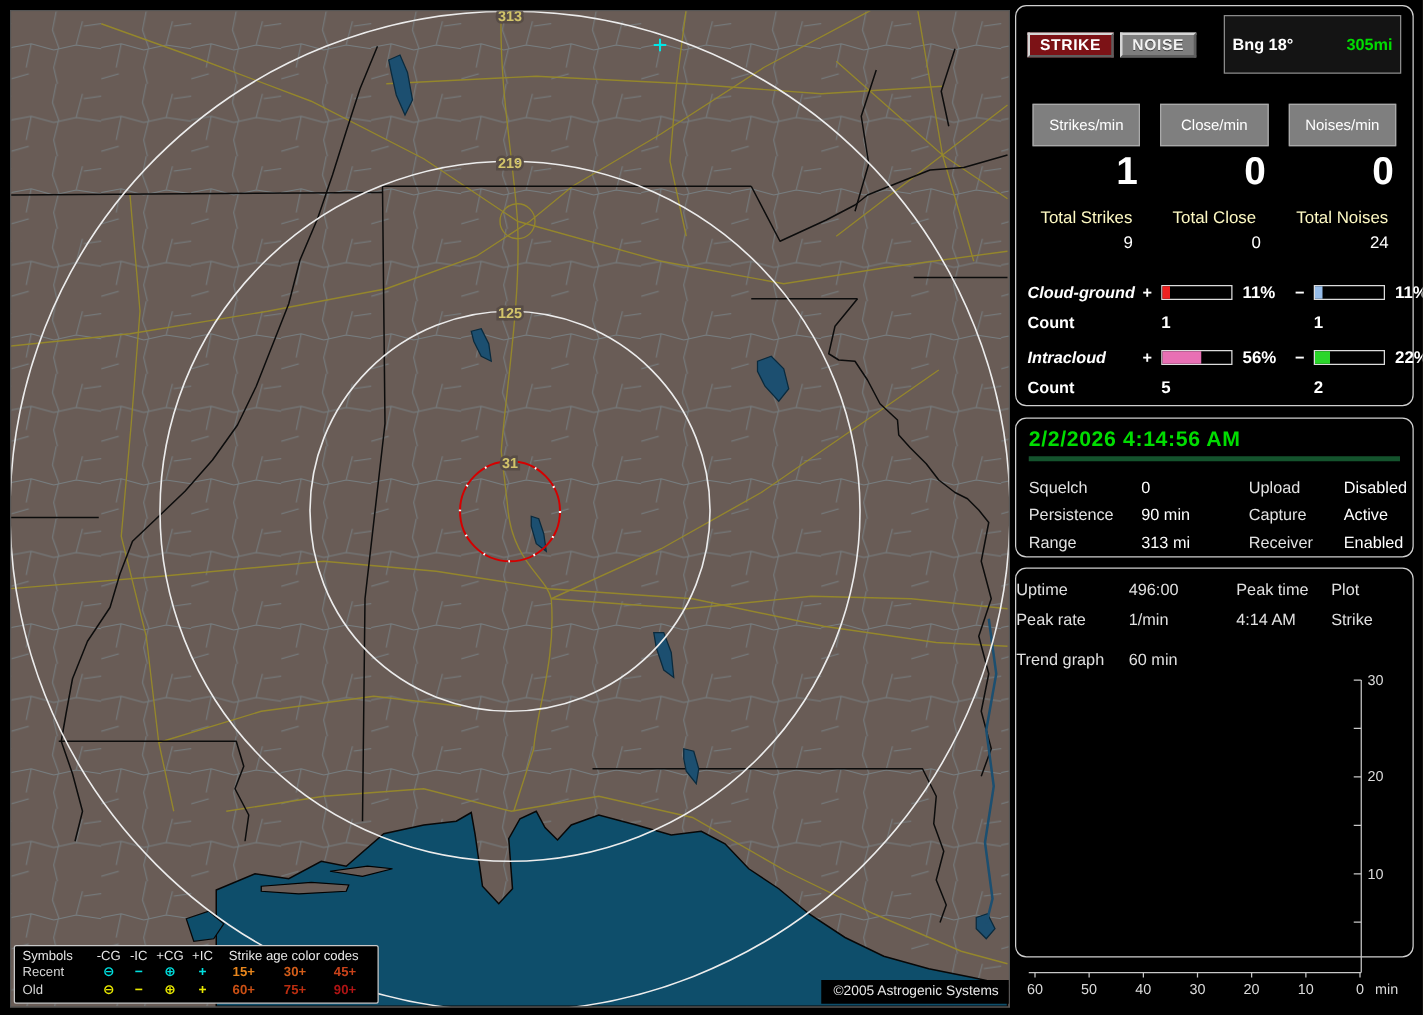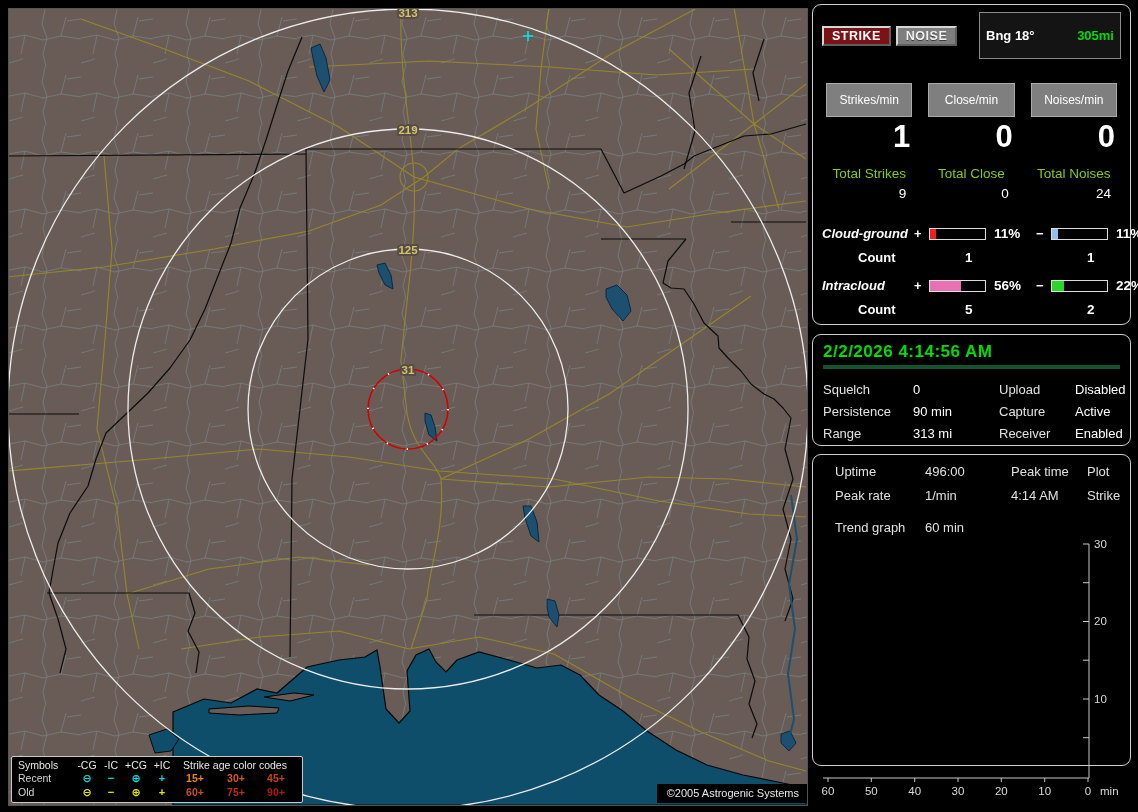--- a/index.html
+++ b/index.html
@@ -21,54 +21,54 @@
   .lg-a{font-weight:bold;text-align:center;font-size:10.5px}
   .c{text-align:center}
   .map-copyright{position:absolute;right:0;bottom:2px;background:#000;color:#e8e8e8;
       font-size:11px;padding:3px 8px 4px 10px;}
 
   
   .panel{position:absolute;left:812px;width:319px;background:#000;border:1px solid #cfcfcf;
       border-radius:9px;box-sizing:border-box;color:#e0e0e0;}
   .p1{top:4px;height:321px;padding:7px 9px;}
   .p2{top:334px;height:112px;padding:7px 10px;}
-  .p3{top:454px;height:312px;padding:9px 22px;}
+  .p3{top:454px;height:312px;padding:9px 0;}
   .green{color:#00dd00}
   .dim{color:#8f8f96}
 
   .btn-row{display:flex;align-items:center;gap:5px;}
   .btn{height:20px;font-weight:bold;font-size:12.5px;letter-spacing:.5px;padding:0 8px;
       border:2px solid;border-color:#d6d6d6 #5e5e5e #5e5e5e #d6d6d6;cursor:pointer;
       font-family:"Liberation Sans",sans-serif;}
   .btn.strike{background:#7c1216;color:#fff;}
   .btn.noise{background:#7e7e7e;color:#f2f2f2;text-shadow:0 1px 0 #3c3c3c;}
   .bng{margin-left:auto;width:128px;height:19px;background:#141414;border:1px solid #8a8a8a;
       display:flex;align-items:center;justify-content:space-between;padding:13px 6px;
       font-weight:bold;font-size:13px;color:#fff;}
 
   .rates{display:grid;grid-template-columns:1fr 1fr 1fr;margin-top:24px;column-gap:8px;}
   .rate-col{display:flex;flex-direction:column;align-items:stretch;}
   .rate-badge{background:#7f7f7f;color:#fff;font-size:12px;text-align:center;
       border:1px solid #aaa;padding:9px 0;margin:0 4px;}
   .rate-num{font-size:31px;font-weight:bold;color:#fff;text-align:right;padding-right:6px;
       line-height:34px;margin-top:3px;}
-  .rate-total-label{font-size:13.5px;color:#84cc16;text-align:center;margin-top:12px;}
+  .rate-total-label{font-size:13.5px;color:#fef9c3;text-align:center;margin-top:12px;}
   .rate-total{font-size:13.5px;color:#fff;text-align:right;padding-right:10px;margin-top:5px;}
 
   .dist{margin-top:25px;}
   .dist-title{color:#c9c9c9;font-size:13px;border-bottom:1px solid #8a8a8a;padding-bottom:3px;}
   .dist-grid{display:grid;grid-template-columns:92px 15px 60px 47px 15px 60px 40px;
       align-items:center;margin-top:11px;}
   .dist-label{font-weight:bold;font-size:13px;color:#fff;font-style:italic;}
   .sign{color:#fff;font-weight:bold;font-size:13px;}
   .bar{width:55px;height:10px;border:1px solid #dcdcdc;background:#000;}
   .bar i{display:block;height:100%;width:0;}
   .pct{font-weight:bold;font-size:13.5px;color:#fff;padding-left:5px;}
   .cnt-row{display:grid;grid-template-columns:92px 15px 60px 47px 15px 60px 40px;
-      margin-top:9px;margin-bottom:4px;margin-left:36px;}
+      margin-top:9px;margin-bottom:4px;}
   .cnt-label{font-weight:bold;font-size:13px;color:#fff;}
   .cnt{font-weight:bold;font-size:13.5px;color:#fff;}
 
   .datetime{font-weight:bold;font-size:17px;letter-spacing:.5px;
       border-bottom:4px solid #14532d;padding-bottom:3px;}
   .kv-grid{display:grid;grid-template-columns:90px 86px 76px auto;row-gap:7px;
       margin-top:13px;font-size:13px;}
   .kv-grid .lab{color:#e2e2e2}
   .kv-grid .val{color:#fff}
 

